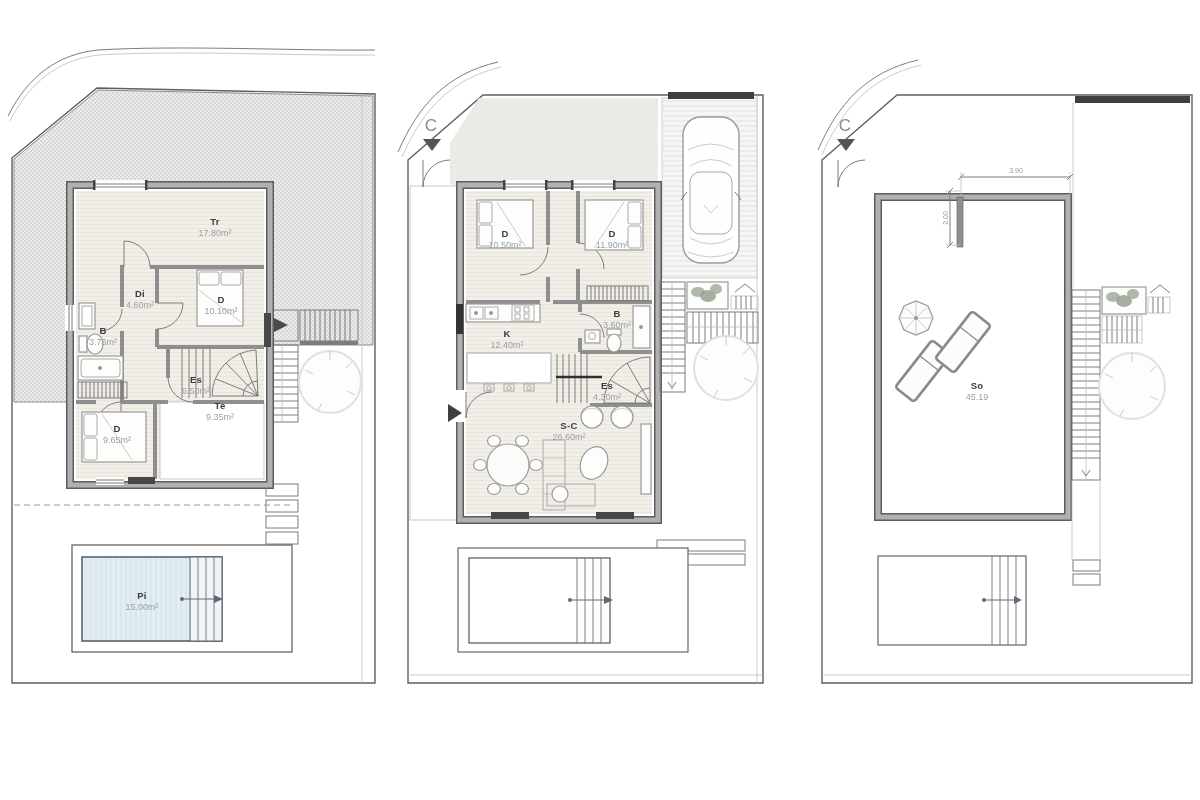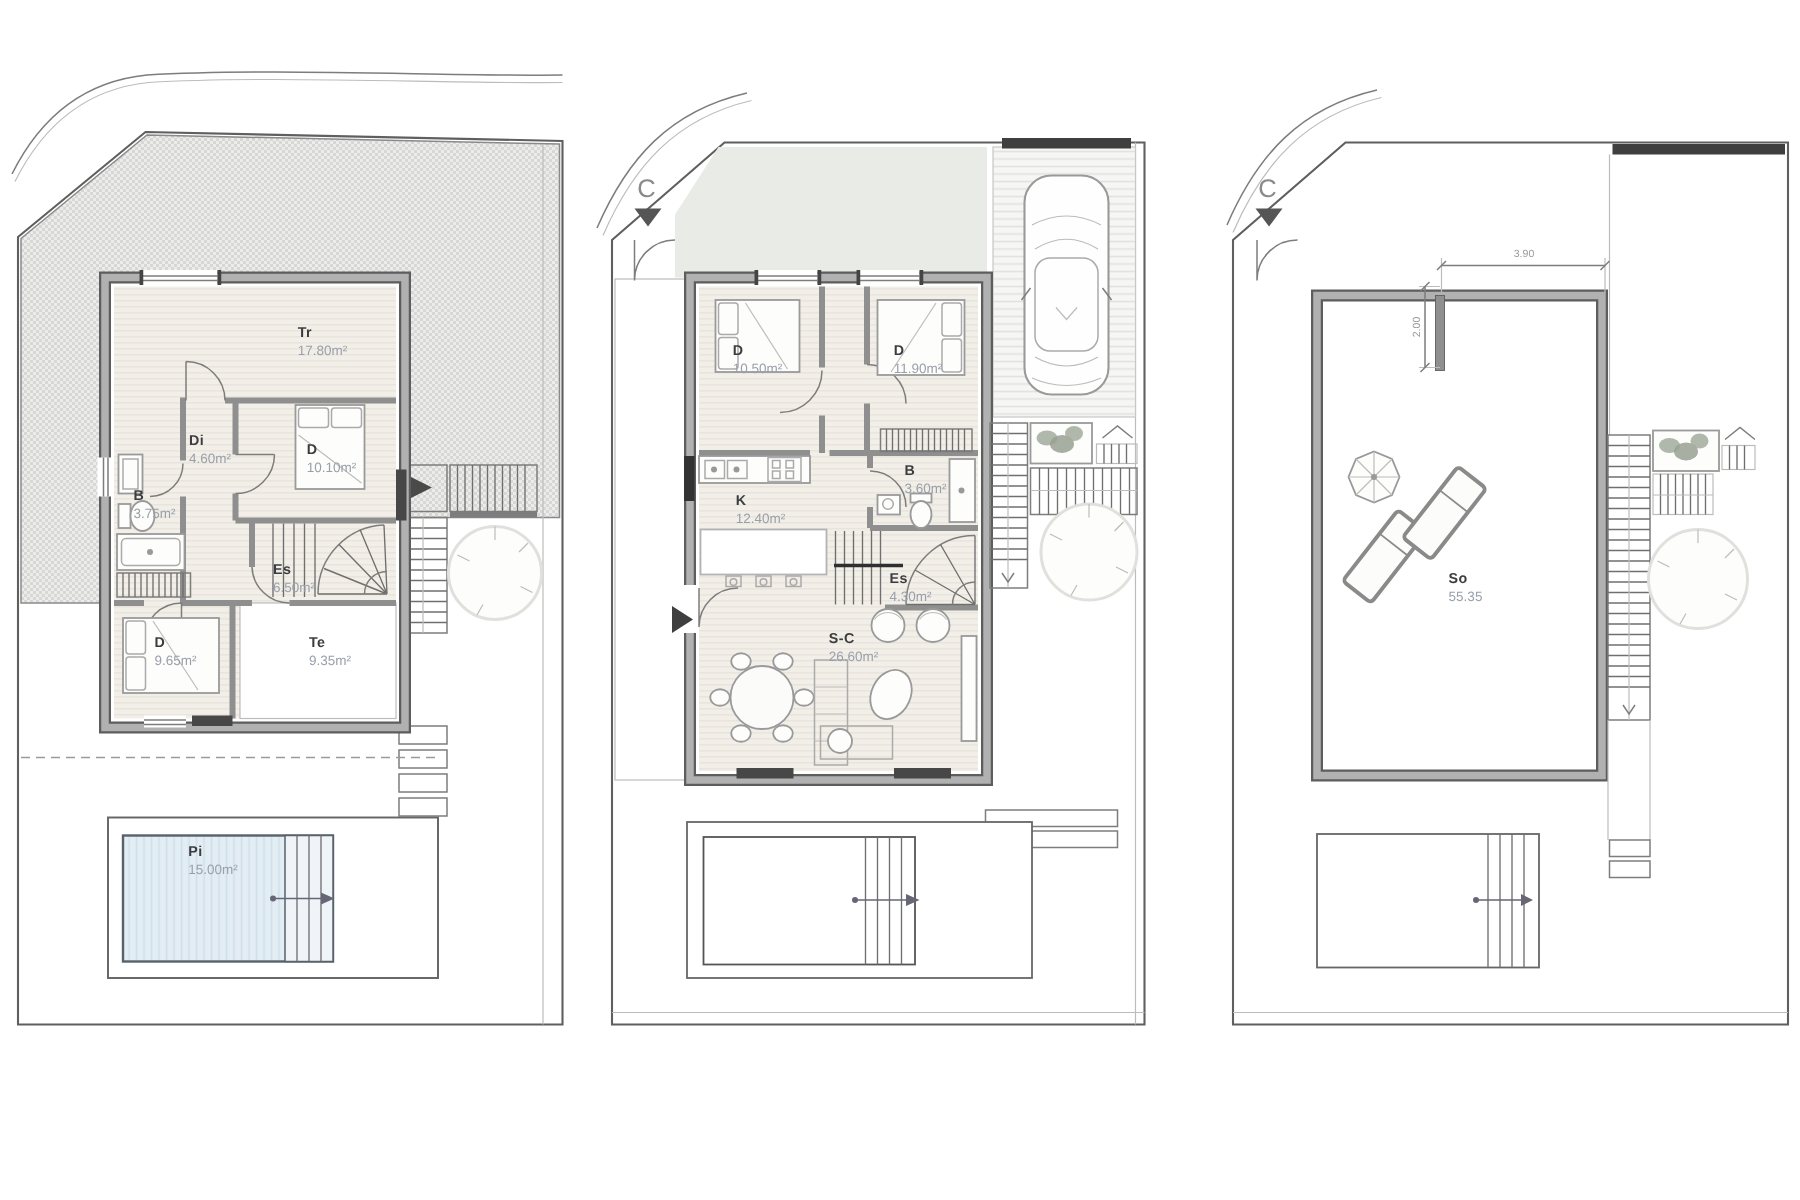--- a/index.html
+++ b/index.html
@@ -13,21 +13,21 @@
   .wInt{stroke:#8f8f8f;stroke-width:4;fill:none;}
   .wallEdge{stroke:#5d5d5d;stroke-width:8;fill:none;}
   .wallCore{stroke:#b1b1b1;stroke-width:5;fill:none;}
   .furn{stroke:#9a9a9a;stroke-width:1.2;fill:#fdfdfc;}
   .furn2{stroke:#aaaaaa;stroke-width:1;fill:none;}
   .tread{stroke:#6f6f6f;stroke-width:.9;fill:none;}
   .dashed{stroke:#9a9a9a;stroke-width:1;stroke-dasharray:6 4;fill:none;}
   .dark{fill:#3f3f3f;}
   
   .lbl{position:absolute;transform:translate(-50%,-50%);display:flex;flex-direction:column;
-       align-items:flex-start;line-height:1.25;white-space:nowrap;pointer-events:none;}
+       align-items:center;line-height:1.25;white-space:nowrap;pointer-events:none;}
   .lbl .code{font-size:9.5px;font-weight:700;color:#3c3c40;letter-spacing:.3px;}
   .lbl .area{font-size:9px;color:#99a0aa;}
   .cmark{position:absolute;transform:translate(-50%,-50%);font-size:17px;font-weight:300;
          color:#8a8a8a;pointer-events:none;}
   .dim{position:absolute;transform:translate(-50%,-50%);font-size:7px;color:#9a9a9a;pointer-events:none;}
   .dim.vert{transform:translate(-50%,-50%) rotate(-90deg);}
 </style>
 </head>
 <body>
 
@@ -468,25 +468,25 @@
     <span class="area">3.75m²</span>
   </div>
   <div class="lbl" style="left:196px;top:386px">
     <span class="code">Es</span>
     <span class="area">6.50m²</span>
   </div>
   <div class="lbl" style="left:117px;top:435px">
     <span class="code">D</span>
     <span class="area">9.65m²</span>
   </div>
-  <div class="lbl" style="left:220px;top:435px">
+  <div class="lbl" style="left:220px;top:412px">
     <span class="code">Te</span>
     <span class="area">9.35m²</span>
   </div>
-  <div class="lbl" style="left:142px;top:574px">
+  <div class="lbl" style="left:142px;top:602px">
     <span class="code">Pi</span>
     <span class="area">15.00m²</span>
   </div>
 </div>
 
 <div>
   <div class="cmark" style="left:431px;top:126px">C</div>
   <div class="lbl" style="left:505px;top:240px">
     <span class="code">D</span>
     <span class="area">10.50m²</span>
@@ -510,19 +510,19 @@
   <div class="lbl" style="left:569px;top:432px">
     <span class="code">S-C</span>
     <span class="area">26.60m²</span>
   </div>
 </div>
 
 <div>
   <div class="cmark" style="left:845px;top:126px">C</div>
   <div class="lbl" style="left:977px;top:392px">
     <span class="code">So</span>
-    <span class="area">55.35</span>
+    <span class="area">45.19</span>
   </div>
   <div class="dim" style="left:1016px;top:170px">3.90</div>
   <div class="dim vert" style="left:945px;top:218px">2.00</div>
 </div>
 
 </div>
 
 </body></html>

